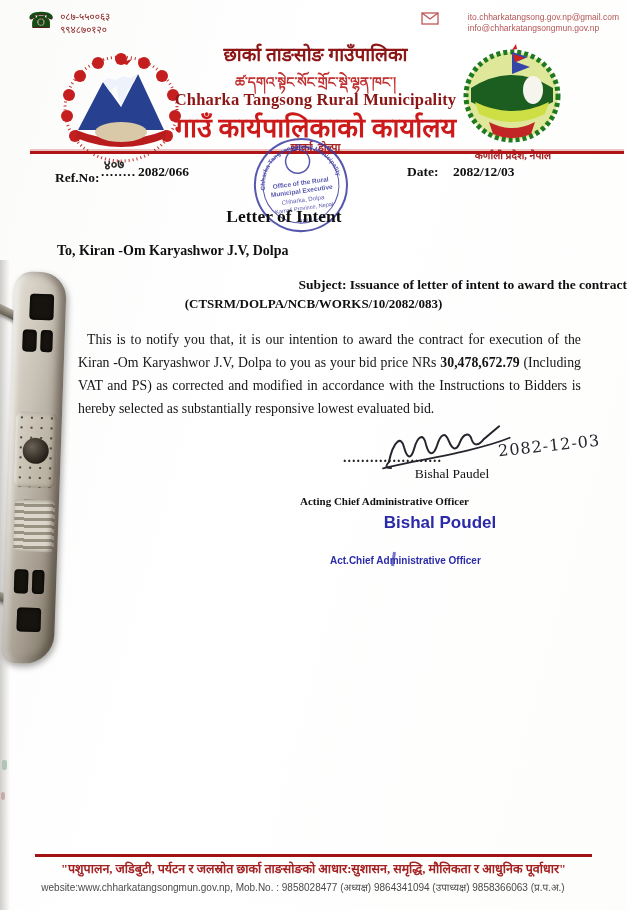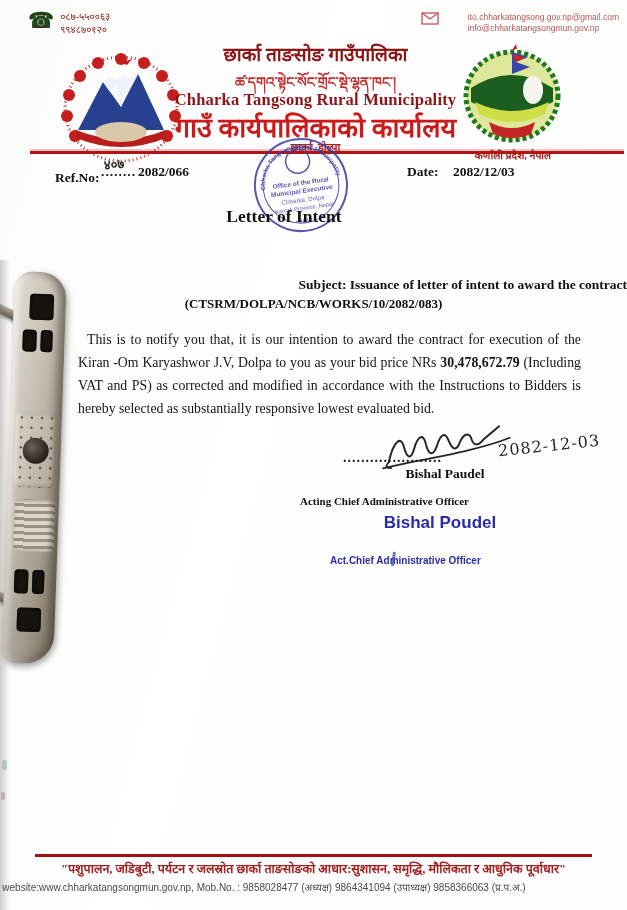--- a/index.html
+++ b/index.html
@@ -43,29 +43,29 @@
   .loi-title{top:206px;left:0;width:568px;text-align:center;font-size:17.5px;font-weight:bold;color:#101010;}
   .to-line{top:243px;left:57px;font-size:14px;font-weight:bold;color:#101010;}
   .subj1{top:277px;left:0;width:627px;text-align:right;font-size:13.5px;font-weight:bold;color:#101010;}
   .subj2{top:296px;left:0;width:627px;text-align:center;font-size:13px;font-weight:bold;color:#101010;}
   .body-par{top:328px;left:78px;width:503px;font-size:13.8px;line-height:23px;color:#141414;text-align:justify;text-indent:9px;}
   .body-par b{font-weight:bold;}
   
   .sig-swash{top:421px;left:378px;width:140px;height:48px;transform:rotate(-3deg);}
   .sig-date{top:436px;left:498px;font-size:16px;color:#27242e;transform:rotate(-6deg);font-family:"DejaVu Serif",serif;letter-spacing:1px;}
   .sig-dots{top:450px;left:343px;font-size:14px;font-weight:bold;color:#222;letter-spacing:1px;}
-  .sig-name{top:466px;left:335px;width:220px;text-align:center;font-size:13.5px;font-weight:bold;color:#111;}
+  .sig-name{top:466px;left:342px;width:220px;text-align:center;font-size:13.5px;font-weight:normal;color:#111;}
   .sig-title{top:484px;left:300px;width:280px;font-size:11px;font-weight:bold;color:#111;margin-top:11px;}
   .sig-stamp-name{top:513px;left:330px;width:220px;text-align:center;font-size:17px;font-weight:bold;color:#2b2baa;font-family:"Liberation Sans",sans-serif;}
   .sig-stamp-title{top:555px;left:330px;width:220px;text-align:left;font-size:10px;font-weight:bold;color:#2b2baa;font-family:"Liberation Sans",sans-serif;}
   .sig-blue-tick{top:552px;left:392px;width:3px;height:14px;background:#3b3bb0;transform:rotate(8deg);opacity:.7;}
   
   .foot-rule{top:854px;left:35px;width:557px;height:2.5px;background:#a31212;}
   .foot-slogan{top:860px;left:0;width:627px;text-align:center;font-size:12.5px;font-weight:bold;color:#a32222;}
-  .foot-contact{top:880px;left:0;width:528px;text-align:center;font-size:10px;color:#4a4a4a;font-family:"Liberation Sans",sans-serif;}
+  .foot-contact{top:880px;left:0;width:528px;text-align:center;font-size:10px;color:#4a4a4a;font-family:"Liberation Sans",sans-serif;padding-left:39px;}
   
   .clip{top:272px;left:-6px;width:90px;height:400px;transform:rotate(2deg);}
   .clip .slab{position:absolute;left:14px;top:0;width:52px;height:392px;border-radius:18px 26px 30px 14px;
     background:linear-gradient(100deg,#e3ded5 0%,#c9c2b6 35%,#a59c8f 70%,#77705f 100%);
     box-shadow:inset -6px 0 8px rgba(60,50,40,.55), inset 4px 0 6px rgba(255,255,255,.7), 2px 3px 6px rgba(0,0,0,.35);}
   .clip .hole{position:absolute;background:#17140f;border-radius:4px;box-shadow:inset 0 0 4px #000;}
   .h1{left:30px;top:22px;width:24px;height:26px;}
   .h2{left:24px;top:58px;width:14px;height:22px;border-radius:8px;}
   .h3{left:42px;top:58px;width:12px;height:22px;border-radius:8px;}
   .h4{left:24px;top:298px;width:14px;height:24px;border-radius:8px;}
@@ -187,20 +187,21 @@
       </text>
       <text x="48" y="48" text-anchor="middle" font-size="6.5" fill="#3a3aa0" font-family="Liberation Sans,sans-serif" font-weight="bold">Office of the Rural</text>
       <text x="48" y="56" text-anchor="middle" font-size="6.5" fill="#3a3aa0" font-family="Liberation Sans,sans-serif" font-weight="bold">Municipal Executive</text>
       <text x="48" y="65" text-anchor="middle" font-size="6.2" fill="#3a3aa0" font-family="Liberation Sans,sans-serif">Chharka, Dolpa</text>
       <text x="48" y="73" text-anchor="middle" font-size="5.6" fill="#3a3aa0" font-family="Liberation Sans,sans-serif">Karnali Province, Nepal</text>
       <text x="48" y="86" text-anchor="middle" font-size="6" fill="#3a3aa0" font-family="Liberation Sans,sans-serif">2013</text>
     </svg>
   </div>
 
   <div class="abs loi-title">Letter of Intent</div>
+  <div class="abs to-line">To, Kiran -Om Karyashwor J.V, Dolpa</div>
   <div class="abs subj1">Subject: Issuance of letter of intent to award the contract</div>
   <div class="abs subj2">(CTSRM/DOLPA/NCB/WORKS/10/2082/083)</div>
 
   <div class="abs body-par"><span>This is to notify you that, it is our intention to award the contract for execution of the Kiran -Om Karyashwor J.V, Dolpa to you as your bid price NRs </span><b>30,478,672.79</b><span> (Including VAT and PS) as corrected and modified in accordance with the Instructions to Bidders is hereby selected as substantially responsive lowest evaluated bid.</span></div>
 
   <div class="abs sig-swash">
     <svg width="140" height="48" viewBox="0 0 140 48">
       <path d="M10,38 C16,16 24,12 26,24 C28,34 32,38 36,26 C40,14 46,10 48,22 C50,32 54,36 59,24 C63,13 68,10 71,20 C74,29 78,31 82,22 C86,13 92,12 94,20 C96,27 101,26 106,20 L122,8" fill="none" stroke="#27242e" stroke-width="2" stroke-linecap="round"></path>
       <path d="M4,44 C34,38 98,32 132,20" fill="none" stroke="#27242e" stroke-width="1.8" stroke-linecap="round"></path>
       <path d="M10,38 q-6,6 2,6" fill="none" stroke="#27242e" stroke-width="1.8" stroke-linecap="round"></path>

